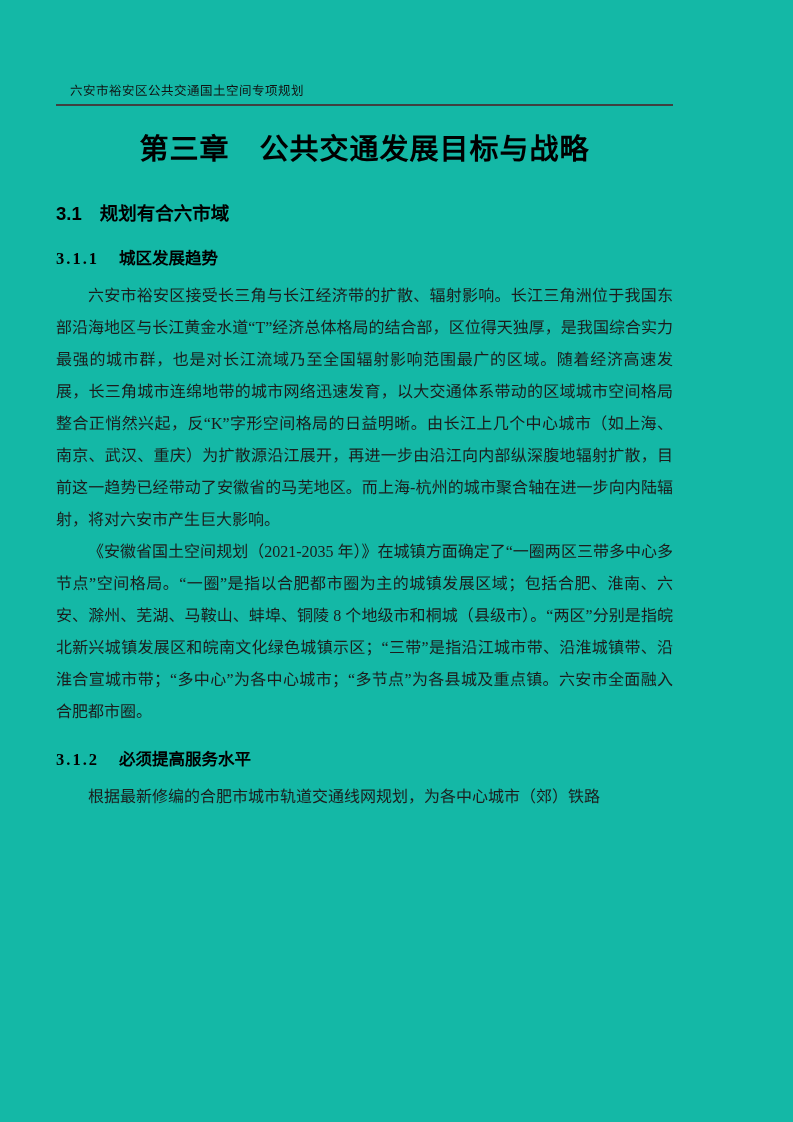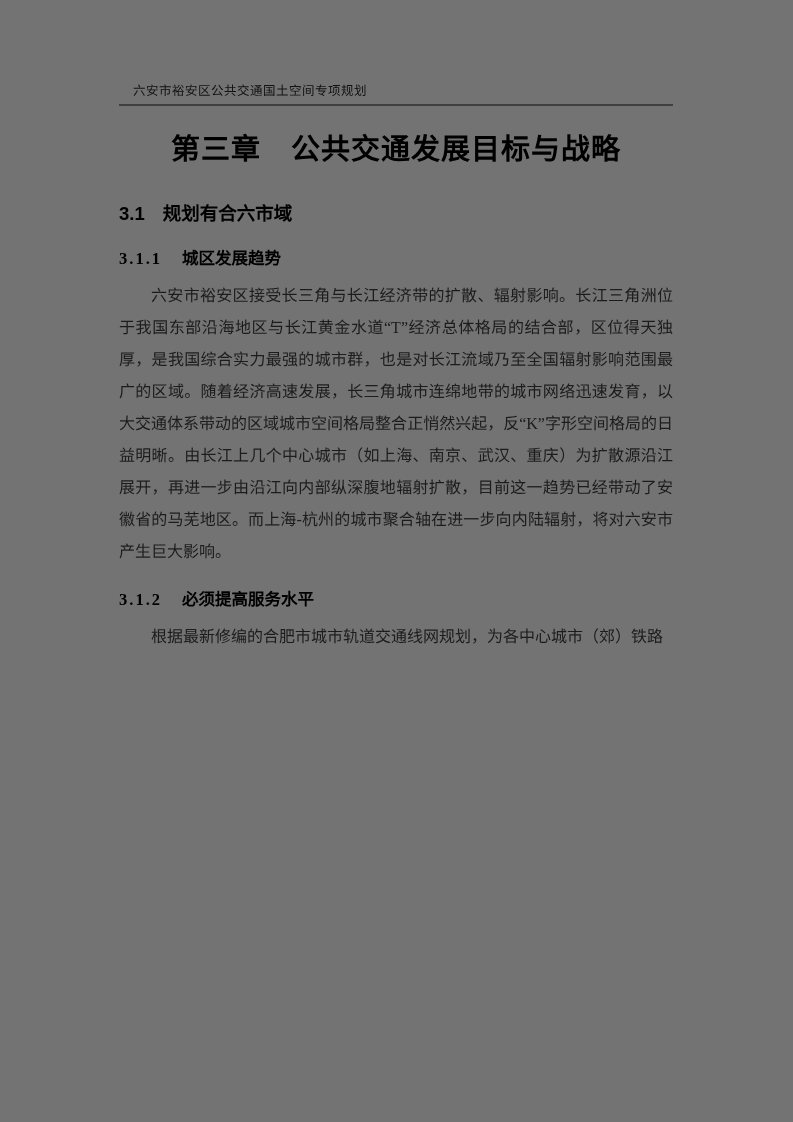--- a/index.html
+++ b/index.html
@@ -6,23 +6,23 @@
   html, body {
     margin: 0;
     padding: 0;
     background: #ffffff;
   }
   .page {
     position: relative;
     width: 793px;
     height: 1122px;
     margin: 0 auto;
-    background: #737373;
+    background: #14b8a6;
     box-sizing: border-box;
-    padding: 84px 120px 0 119px;
+    padding: 84px 120px 0 56px;
     overflow: hidden;
     color: #1c1c1c;
     font-family: "Liberation Serif", "DejaVu Serif", serif;
   }
   .doc-header {
     font-size: 12.5px;
     line-height: 15px;
     padding: 0 0 5px 14px;
     border-bottom: 2px solid #404040;
     letter-spacing: 0.5px;
@@ -100,20 +100,21 @@
   <h2 class="sec-heading">
     <span class="sec-num">3.1</span><span>规划有合六市域</span>
   </h2>
 
   <h3 class="subsec-heading">
     <span class="sec-num">3.1.1</span><span>城区发展趋势</span>
   </h3>
 
   <p class="body-para">六安市裕安区接受长三角与长江经济带的扩散、辐射影响。长江三角洲位于我国东部沿海地区与长江黄金水道“T”经济总体格局的结合部，区位得天独厚，是我国综合实力最强的城市群，也是对长江流域乃至全国辐射影响范围最广的区域。随着经济高速发展，长三角城市连绵地带的城市网络迅速发育，以大交通体系带动的区域城市空间格局整合正悄然兴起，反“K”字形空间格局的日益明晰。由长江上几个中心城市（如上海、南京、武汉、重庆）为扩散源沿江展开，再进一步由沿江向内部纵深腹地辐射扩散，目前这一趋势已经带动了安徽省的马芜地区。而上海-杭州的城市聚合轴在进一步向内陆辐射，将对六安市产生巨大影响。</p>
 
+  <p class="body-para">《安徽省国土空间规划（2021-2035 年）》在城镇方面确定了“一圈两区三带多中心多节点”空间格局。“一圈”是指以合肥都市圈为主的城镇发展区域；包括合肥、淮南、六安、滁州、芜湖、马鞍山、蚌埠、铜陵 8 个地级市和桐城（县级市）。“两区”分别是指皖北新兴城镇发展区和皖南文化绿色城镇示区；“三带”是指沿江城市带、沿淮城镇带、沿淮合宣城市带；“多中心”为各中心城市；“多节点”为各县城及重点镇。六安市全面融入合肥都市圈。</p>
 
   <h3 class="subsec-heading">
     <span class="sec-num">3.1.2</span><span>必须提高服务水平</span>
   </h3>
 
   <p class="body-para">根据最新修编的合肥市城市轨道交通线网规划，为各中心城市（郊）铁路</p>
 
   <div class="page-footer">
     <span class="page-number">16</span>
   </div>

